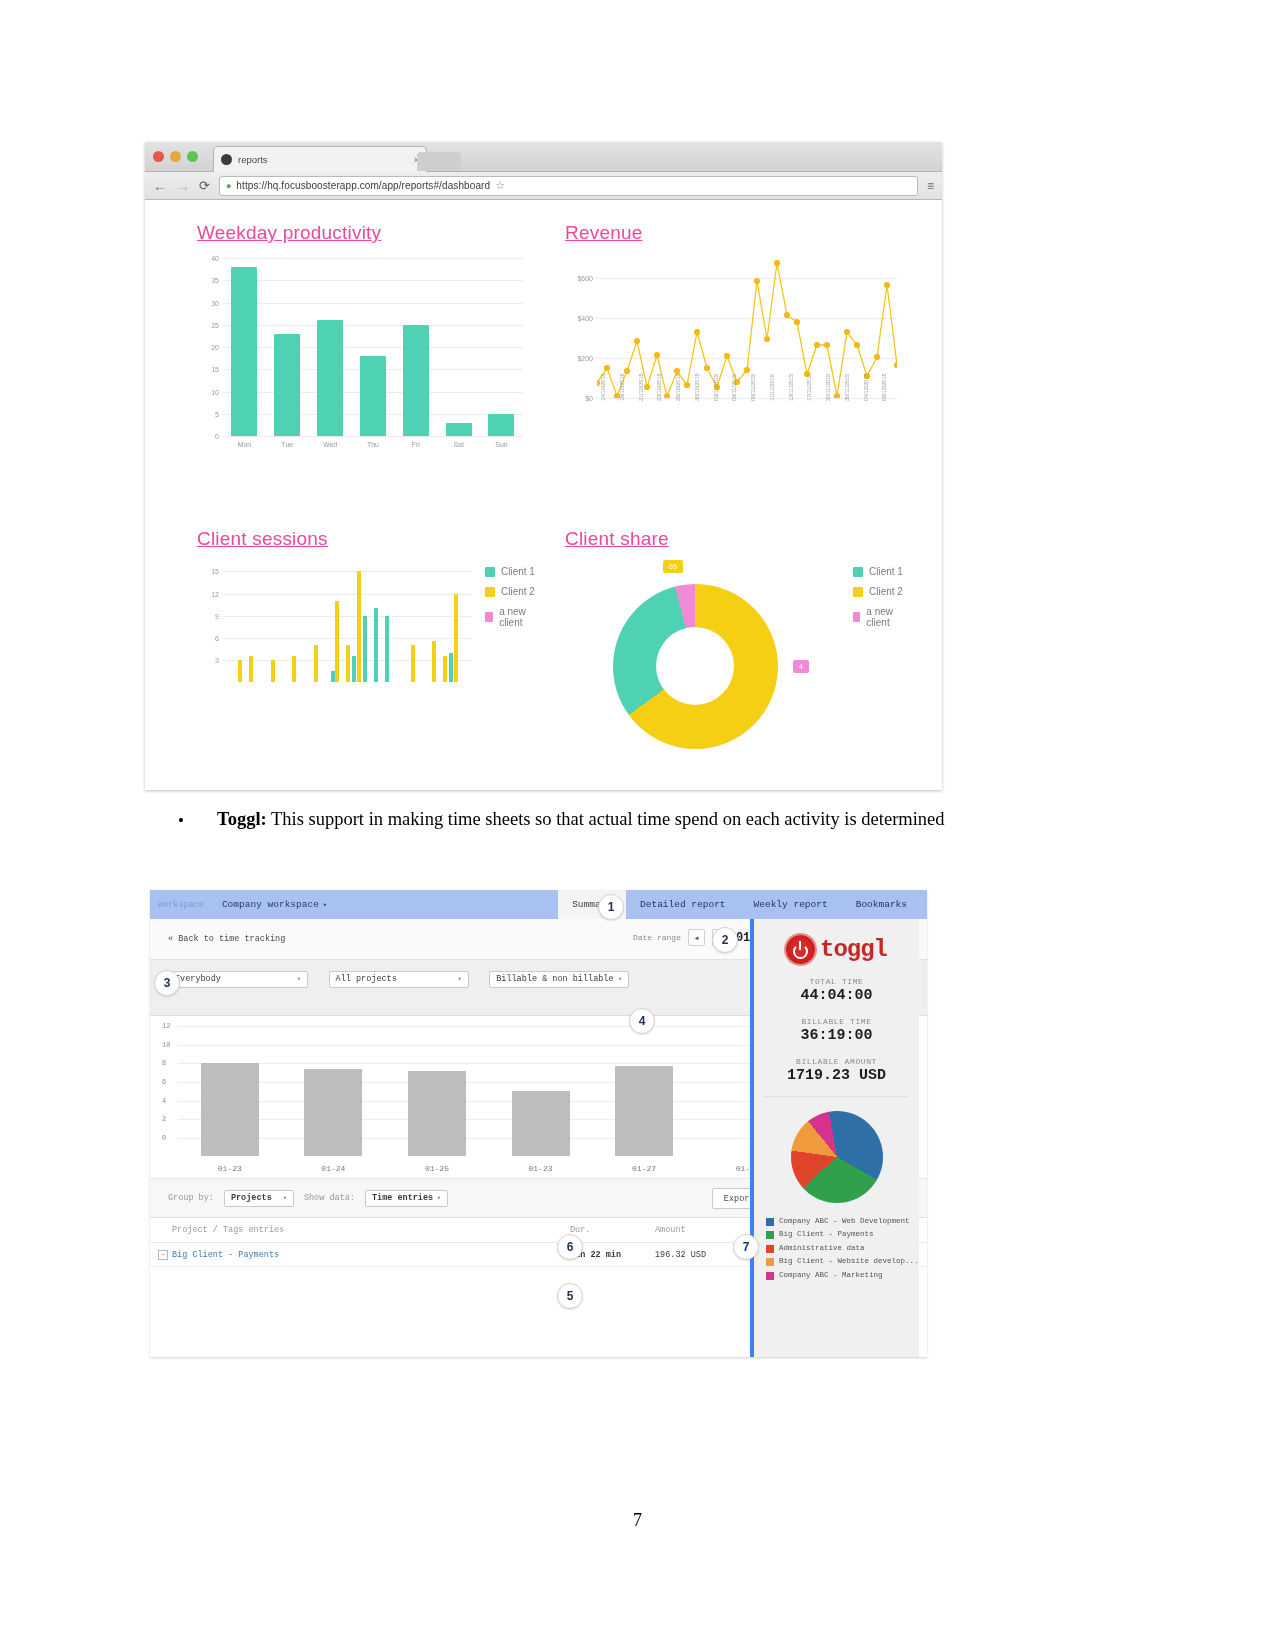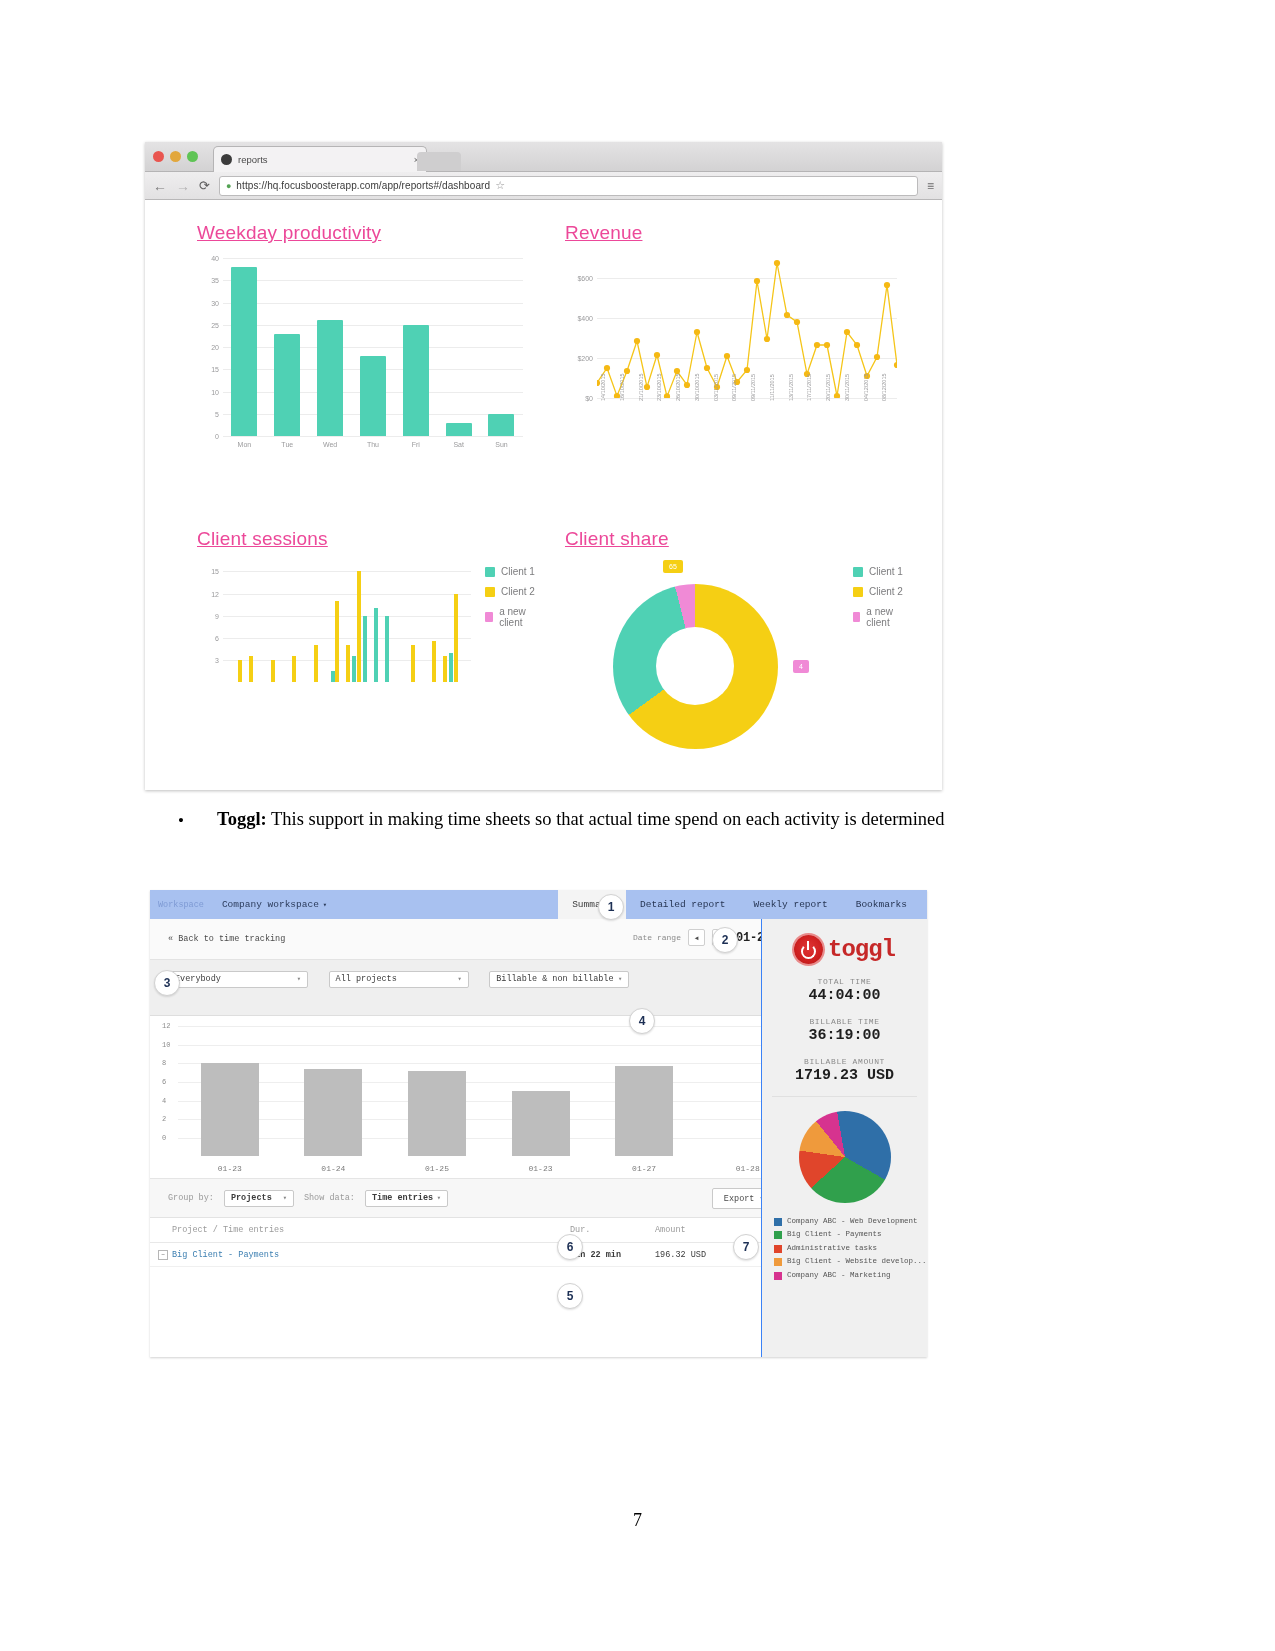--- a/index.html
+++ b/index.html
@@ -146,21 +146,21 @@
   .th-amount{position:absolute;left:505px;}
   .th-dur{position:absolute;left:420px;}
   .tg-trow{height:23px;display:flex;align-items:center;border-bottom:1px solid #f0f0f0;font-size:8.5px;position:relative;padding-left:22px;}
   .expander{position:absolute;left:8px;width:8px;height:8px;border:1px solid #b6b6b6;font-size:7px;line-height:7px;text-align:center;color:#777;background:#fff;}
   .rowname{color:#3c7fb1;}
   .rowname.sub{margin-left:14px;}
   .rdur{position:absolute;left:420px;color:#3a3a3a;font-weight:bold;}
   .ramt{position:absolute;left:505px;color:#3a3a3a;}
 
   
-  .tg-side{position:absolute;right:0;top:29px;bottom:0;width:165px;background:#f0f0f0;border-left:1px solid #3b82f6;}
+  .tg-side{position:absolute;right:8px;top:29px;bottom:0;width:165px;background:#f0f0f0;border-left:4px solid #3b82f6;}
   .tg-logo{display:flex;align-items:center;justify-content:center;gap:5px;margin-top:16px;}
   .tg-logo-mark{width:29px;height:29px;border-radius:50%;background:radial-gradient(circle at 50% 45%,#e03535 0%,#cd1f1f 60%,#b51414 100%);position:relative;box-shadow:0 0 0 2px #e98b8b;}
   .tg-logo-mark:after{content:"";position:absolute;left:50%;top:6px;width:2px;height:9px;background:#fff;transform:translateX(-50%);}
   .tg-logo-mark:before{content:"";position:absolute;left:7px;top:9px;width:15px;height:15px;border:2px solid #fff;border-radius:50%;border-top-color:transparent;box-sizing:border-box;}
   .tg-logo-text{font-size:24px;color:#c62828;font-weight:bold;letter-spacing:-1px;}
   .stat{text-align:center;margin-top:13px;}
   .stat .lab{font-size:8px;color:#8a8a8a;letter-spacing:.6px;}
   .stat .val{font-size:15px;color:#1e1e1e;font-weight:bold;margin-top:1px;}
   .tg-div{height:1px;background:#e0e0e0;margin:12px 10px 0 10px;}
   .pie{width:92px;height:92px;border-radius:50%;margin:14px auto 0 auto;}
@@ -519,21 +519,21 @@
         <span class="car">▾</span>
       </span>
     <div class="tg-rbtns">
       <span class="rbtn"><span>Export</span> <span>▾</span></span>
       <span class="rbtn">Print</span>
       <span class="rbtn">Bookmark</span>
     </div>
   </div>
 
   <div class="tg-tablehead">
-    <span>Project / Time entries</span>
+    <span>Project / Tags entries</span>
     <span class="th-dur">Dur.</span>
     <span class="th-amount">Amount</span>
   </div>
 
   <div class="tg-trow">
     <span class="expander">–</span>
     <span class="rowname">Big Client - Payments</span>
     <span class="rdur">11h 22 min</span>
     <span class="ramt">196.32 USD</span>
   </div>
@@ -561,21 +561,21 @@
       <div class="pl-row">
           <span class="pl-sw" style="background:#2f6fa8"></span>
           <span>Company ABC - Web Development</span>
         </div>
       <div class="pl-row">
           <span class="pl-sw" style="background:#30a04c"></span>
           <span>Big Client - Payments</span>
         </div>
       <div class="pl-row">
           <span class="pl-sw" style="background:#e0452b"></span>
-          <span>Administrative tasks</span>
+          <span>Administrative data</span>
         </div>
       <div class="pl-row">
           <span class="pl-sw" style="background:#ef9a3c"></span>
           <span>Big Client - Website develop...</span>
         </div>
       <div class="pl-row">
           <span class="pl-sw" style="background:#d6338f"></span>
           <span>Company ABC - Marketing</span>
         </div>
     </div>

